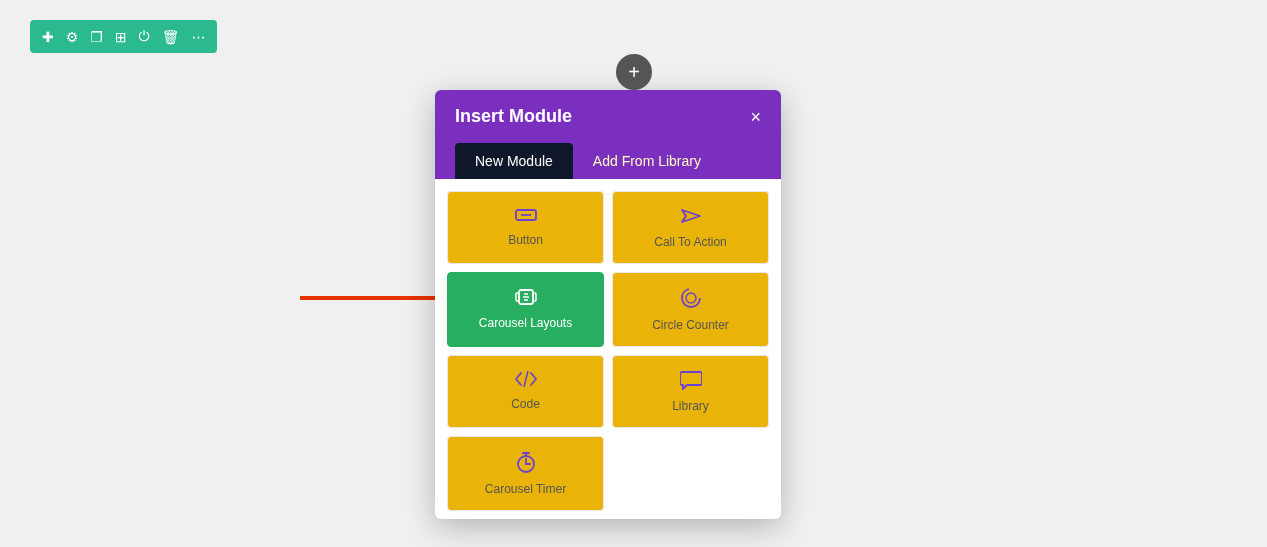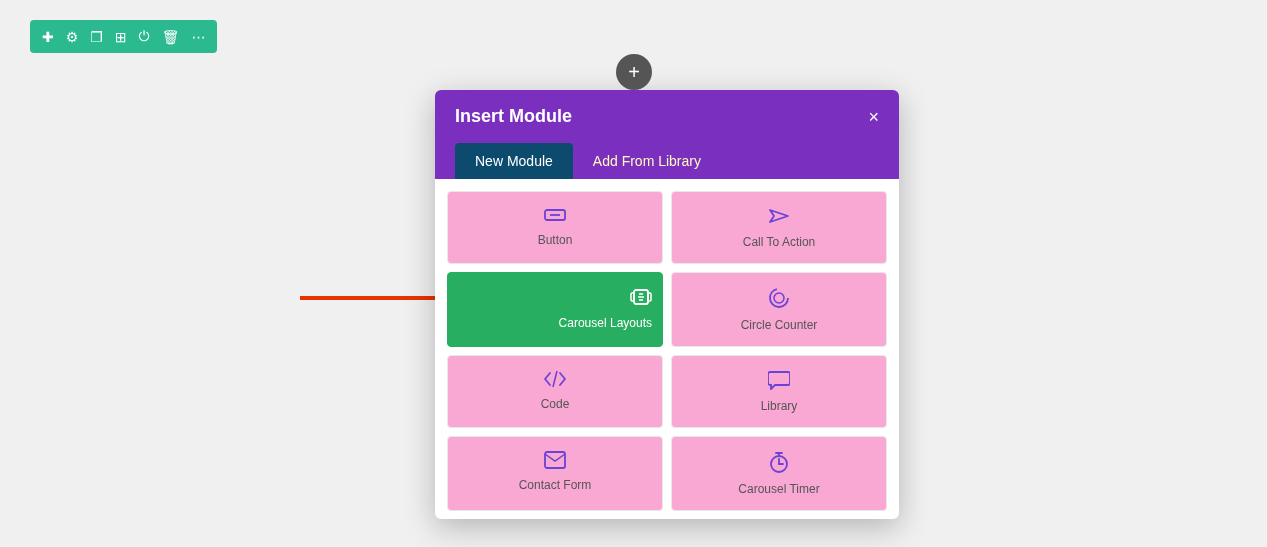--- a/index.html
+++ b/index.html
@@ -72,21 +72,21 @@
       border-left: 18px solid #e63300;
       border-top: 10px solid transparent;
       border-bottom: 10px solid transparent;
     }
 
     
     .modal {
       position: absolute;
       top: 90px;
       left: 435px;
-      width: 464px;
+      width: 346px;
       background: white;
       border-radius: 6px;
       overflow: hidden;
       box-shadow: 0 8px 30px rgba(0,0,0,0.25);
     }
 
     .modal-header {
       background: #7b2fbe;
       padding: 16px 20px;
       display: flex;
@@ -114,21 +114,21 @@
     }
     .tab {
       padding: 10px 20px;
       color: #fef9c3;
       font-size: 14px;
       cursor: pointer;
       border-radius: 4px 4px 0 0;
       font-weight: 500;
     }
     .tab.active {
-      background: #0c4a6e;
+      background: #0f172a;
       color: white;
     }
 
     
     .module-grid {
       padding: 12px;
       display: grid;
       grid-template-columns: 1fr 1fr;
       gap: 8px;
       max-height: 340px;
@@ -143,35 +143,34 @@
     }
     .module-grid::-webkit-scrollbar-track {
       background: #f0f0f0;
     }
     .module-grid::-webkit-scrollbar-thumb {
       background: #9b59b6;
       border-radius: 4px;
     }
 
     .module-item {
-      background: #f9a8d4;
+      background: #eab308;
       border: 1px solid #e8e8e8;
       border-radius: 4px;
       padding: 14px 10px;
       display: flex;
       flex-direction: column;
       align-items: center;
       gap: 6px;
       cursor: pointer;
       transition: background 0.15s;
     }
     .module-item.active-item {
       background: #27ae60;
       border-color: #27ae60;
-      align-items: flex-end;
     }
     .module-item.active-item .module-icon,
     .module-item.active-item .module-label {
       color: white;
     }
 
     .module-icon {
       color: #6b42d6;
       font-size: 20px;
       line-height: 1;
@@ -275,29 +274,20 @@
 
     <div class="module-item">
       <span class="module-icon">
         <svg width="22" height="20" viewBox="0 0 22 20" fill="none" xmlns="http://www.w3.org/2000/svg">
           <path d="M2 2 H20 A2 2 0 0 1 22 4 V13 A2 2 0 0 1 20 15 H7 L3 19 V15 H2 A2 2 0 0 1 0 13 V4 A2 2 0 0 1 2 2 Z" stroke="#6b42d6" stroke-width="1.8" fill="none"></path>
         </svg>
       </span>
       <span class="module-label">Library</span>
     </div>
 
-    <div class="module-item">
-      <span class="module-icon">
-        <svg width="22" height="18" viewBox="0 0 22 18" fill="none" xmlns="http://www.w3.org/2000/svg">
-          <rect x="1" y="1" width="20" height="16" rx="2" stroke="#6b42d6" stroke-width="1.8" fill="none"></rect>
-          <polyline points="1,3 11,10 21,3" stroke="#6b42d6" stroke-width="1.5" fill="none"></polyline>
-        </svg>
-      </span>
-      <span class="module-label">Contact Form</span>
-    </div>
 
     <div class="module-item">
       <span class="module-icon">
         <svg width="20" height="22" viewBox="0 0 20 22" fill="none" xmlns="http://www.w3.org/2000/svg">
           <circle cx="10" cy="13" r="8" stroke="#6b42d6" stroke-width="1.8" fill="none"></circle>
           <line x1="10" y1="13" x2="10" y2="8" stroke="#6b42d6" stroke-width="1.8" stroke-linecap="round"></line>
           <line x1="10" y1="13" x2="14" y2="13" stroke="#6b42d6" stroke-width="1.8" stroke-linecap="round"></line>
           <line x1="7" y1="2" x2="13" y2="2" stroke="#6b42d6" stroke-width="1.8" stroke-linecap="round"></line>
           <line x1="10" y1="2" x2="10" y2="5" stroke="#6b42d6" stroke-width="1.8" stroke-linecap="round"></line>
         </svg>

